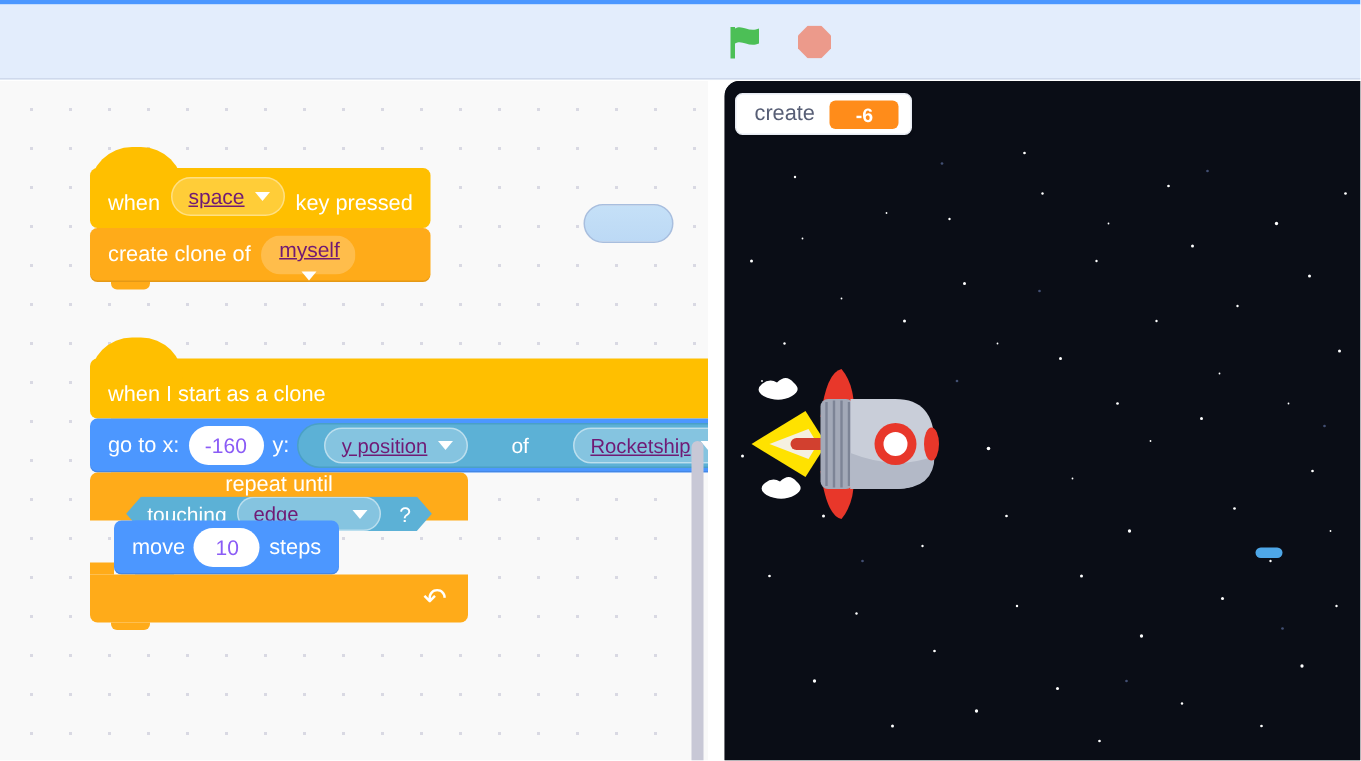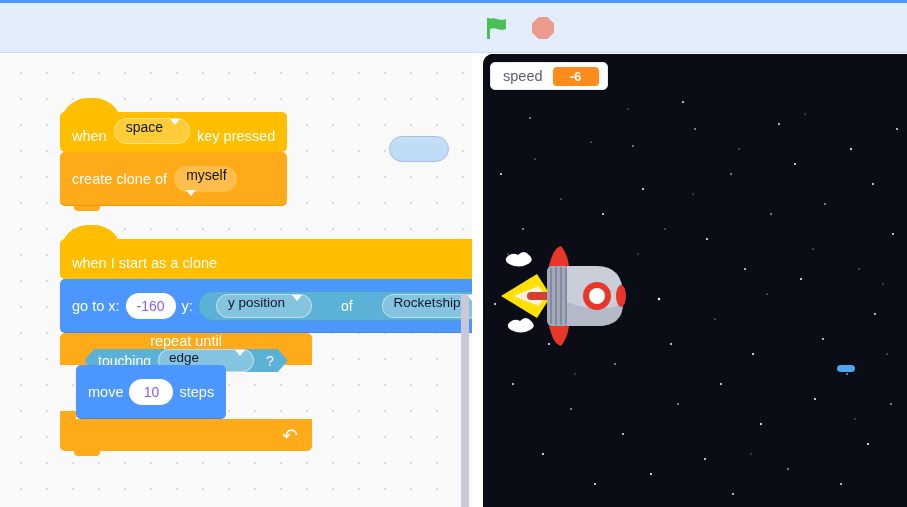--- a/index.html
+++ b/index.html
@@ -52,21 +52,21 @@
     border-radius: 13px;
     background: linear-gradient(180deg,#c5e0f7 0%,#bcd9f5 100%);
     border: 1px solid #a8bede;
   }
 
   
   .script { position: absolute; }
 
   .blk {
     position: relative; display: flex; align-items: center;
-    height: 54px; border-radius: 5px; padding: 0 12px;
+    height: 36px; border-radius: 5px; padding: 0 12px;
     color: #fff; font-size: 14.5px; white-space: nowrap;
     box-shadow: inset 0 -1px 0 rgba(0,0,0,.10);
     cursor: pointer;
   }
   .blk.control { background: #ffab19; }
   .blk.motion  { background: #4c97ff; }
 
   
   .notch-top::before {
     content: ""; position: absolute; top: 0; left: 14px;
@@ -89,26 +89,27 @@
     background: #ffbf00; border-radius: 34px 34px 0 0;
   }
   .hat::after {
     content: ""; position: absolute; bottom: -5px; left: 14px;
     width: 26px; height: 5px; background: #ffbf00; border-radius: 0 0 4px 4px;
   }
   .hat > * { position: relative; z-index: 1; }
 
   
   .dd {
-    display: inline-flex; align-items: flex-start; gap: 7px;
+    display: inline-flex; align-items: center; gap: 7px;
     height: 26px; padding: 0 9px 0 11px; margin: 0 7px;
-    border-radius: 13px; font-size: 14px; color: #0f172a;
+    border-radius: 13px; font-size: 14px; color: #701a75;
     background: rgba(255,255,255,.22);
     border: 1px solid rgba(255,255,255,.38);
     cursor: pointer;
+    text-decoration: underline;
   }
   .dd.plain { border-color: rgba(255,255,255,.0); flex-direction: column; }
   .caret {
     width: 0; height: 0; border-left: 5px solid transparent;
     border-right: 5px solid transparent; border-top: 6px solid #fff;
   }
 
   
   .oval {
     display: inline-flex; align-items: center; justify-content: center;
@@ -365,21 +366,21 @@
         <circle cx="210" cy="140" r=".9"></circle>
           <circle cx="268" cy="400" r=".9"></circle>
           <circle cx="322" cy="60" r=".9"></circle>
         <circle cx="372" cy="365" r=".9"></circle>
           <circle cx="400" cy="230" r=".9"></circle>
           <circle cx="145" cy="55" r=".9"></circle>
       </g>
     </svg>
 
     <div class="var-monitor">
-      <span class="var-name">speed</span>
+      <span class="var-name">create</span>
       <span class="var-value">-6</span>
     </div>
 
     <svg class="sprite-rocket" width="130" height="105" viewBox="0 0 130 105">
 
       <g fill="#ffffff">
         <path d="M10 20 q-6 -4 -1 -8 q5 -4 10 -1 q6 -6 11 0 q6 5 -1 9 q-9 5 -19 0 z"></path>
         <path d="M12 86 q-6 -4 -1 -8 q5 -4 10 -1 q6 -6 11 0 q6 5 -1 9 q-9 5 -19 0 z"></path>
       </g>
 

